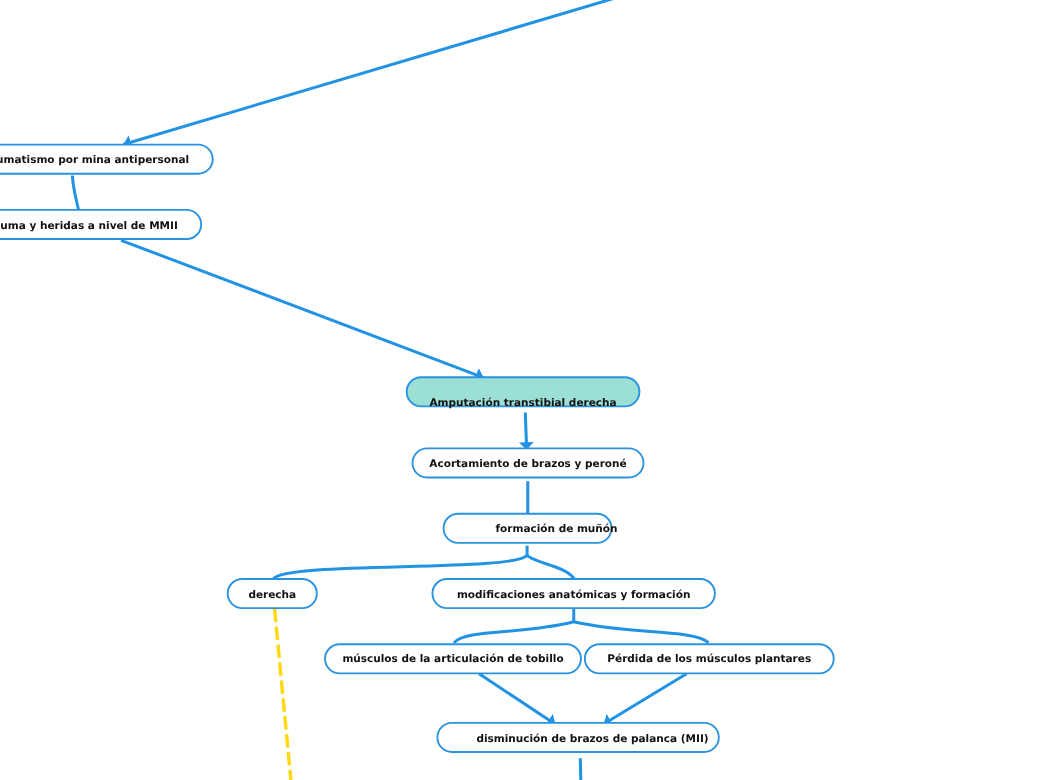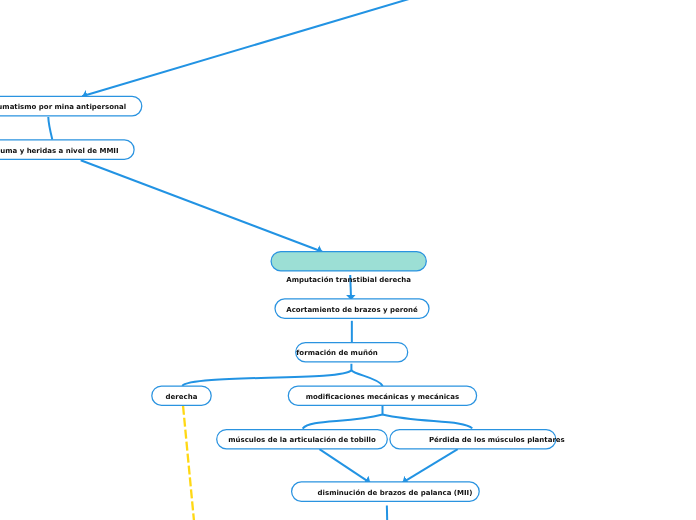--- a/index.html
+++ b/index.html
@@ -44,21 +44,21 @@
         <rect x="295.7" y="342.5" width="112" height="19.4" rx="9.7" ry="9.7" fill="#ffffff" stroke="#2a93e0" stroke-width="1.25"></rect>
         <rect x="151.8" y="386" width="59.4" height="19.4" rx="9.7" ry="9.7" fill="#ffffff" stroke="#2a93e0" stroke-width="1.25"></rect>
         <rect x="288.3" y="386" width="188.3" height="19.4" rx="9.7" ry="9.7" fill="#ffffff" stroke="#2a93e0" stroke-width="1.25"></rect>
         <rect x="216.7" y="429.5" width="170.6" height="19.4" rx="9.7" ry="9.7" fill="#ffffff" stroke="#2a93e0" stroke-width="1.25"></rect>
         <rect x="389.9" y="429.5" width="165.9" height="19.4" rx="9.7" ry="9.7" fill="#ffffff" stroke="#2a93e0" stroke-width="1.25"></rect>
         <rect x="291.6" y="481.9" width="187.6" height="19.4" rx="9.7" ry="9.7" fill="#ffffff" stroke="#2a93e0" stroke-width="1.25"></rect>
       </g>
     </svg>
 <div class="nlabel" style="left: 55.65px; top: 107.3px;">Traumatismo por mina antipersonal</div>
     <div class="nlabel" style="left: 53.3px; top: 150.85px;">Trauma y heridas a nivel de MMII</div>
-    <div class="nlabel" style="left: 348.7px; top: 280px;">Amputación transtibial derecha</div>
+    <div class="nlabel" style="left: 348.7px; top: 269px;">Amputación transtibial derecha</div>
     <div class="nlabel" style="left: 352px; top: 309.8px;">Acortamiento de brazos y peroné</div>
-    <div class="nlabel" style="left: 337px; top: 353.4px;">formación de muñón</div>
+    <div class="nlabel" style="left: 371px; top: 353.4px;">formación de muñón</div>
     <div class="nlabel" style="left: 181.5px; top: 396.9px;">derecha</div>
-    <div class="nlabel" style="left: 382.45px; top: 396.9px;">modificaciones mecánicas y mecánicas</div>
+    <div class="nlabel" style="left: 382.45px; top: 396.9px;">modificaciones anatómicas y formación</div>
     <div class="nlabel" style="left: 302px; top: 440.4px;">músculos de la articulación de tobillo</div>
-    <div class="nlabel" style="left: 472.85px; top: 440.4px; margin-left: 24px;">Pérdida de los músculos plantares</div>
+    <div class="nlabel" style="left: 472.85px; top: 440.4px;">Pérdida de los músculos plantares</div>
     <div class="nlabel" style="left: 395px; top: 492.8px;">disminución de brazos de palanca (MII)</div>
   </div>
 
 </body></html>

